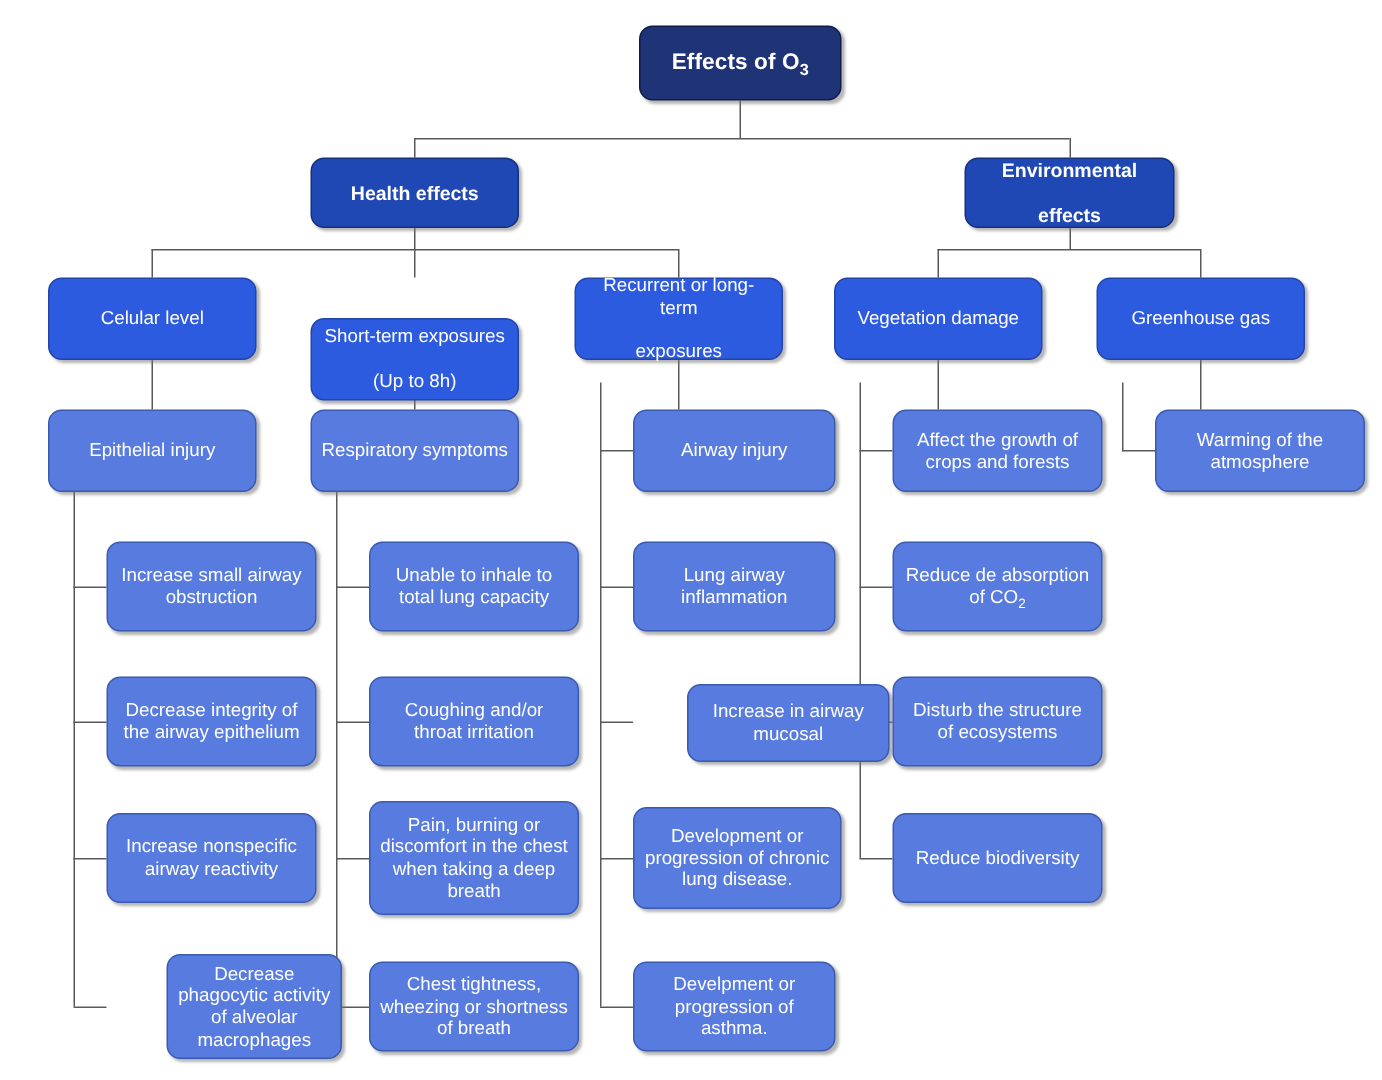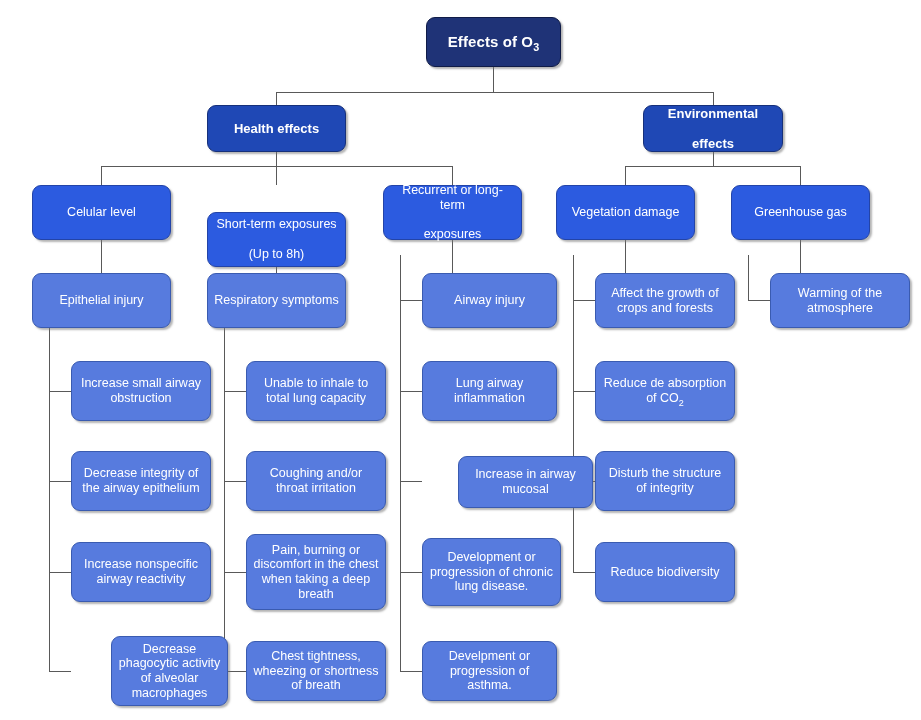--- a/index.html
+++ b/index.html
@@ -214,19 +214,19 @@
     <span>Development or progression of chronic lung disease.</span>
   </div>
   <div class="node leaf" style="left:422px;top:641px;width:135px;height:60px;">
     <span>Develpment or progression of asthma.</span>
   </div>
 
   <div class="node leaf" style="left:595px;top:361px;width:140px;height:60px;">
     <span>Reduce de absorption of CO<sub>2</sub></span>
   </div>
   <div class="node leaf" style="left:595px;top:451px;width:140px;height:60px;">
-    <span>Disturb the structure of integrity</span>
+    <span>Disturb the structure of ecosystems</span>
   </div>
   <div class="node leaf" style="left:595px;top:542px;width:140px;height:60px;">
     <span>Reduce biodiversity</span>
   </div>
 
 </div>
 
 </body></html>

